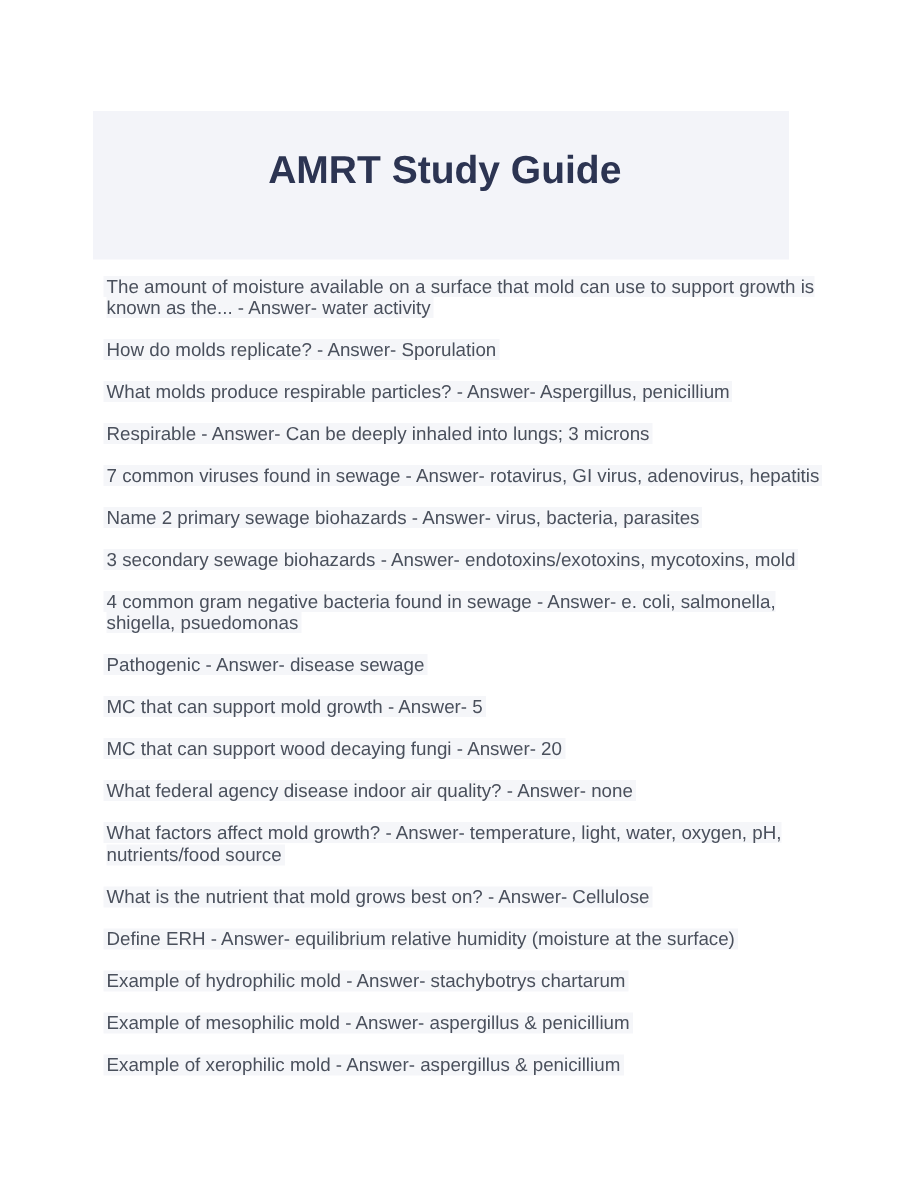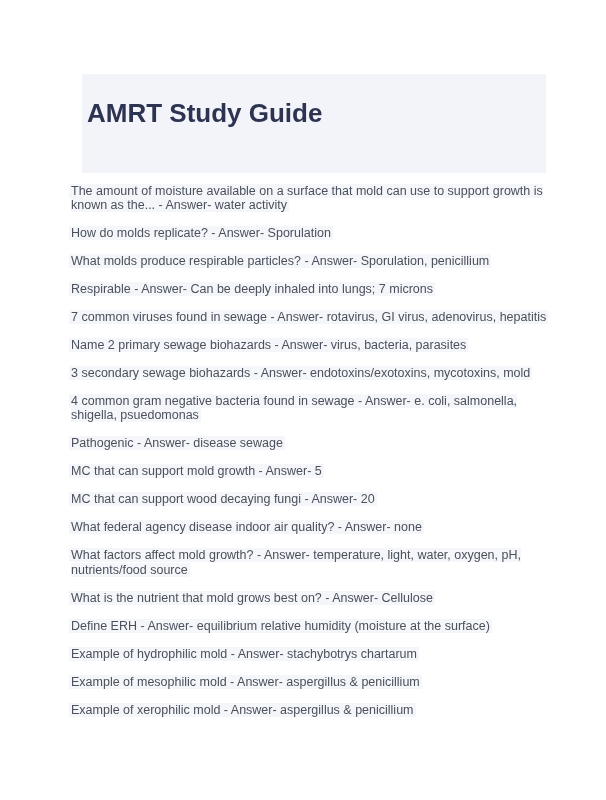--- a/index.html
+++ b/index.html
@@ -14,25 +14,26 @@
     overflow: hidden;
     font-family: "Liberation Sans", "DejaVu Sans", sans-serif;
   }
   .page {
     position: absolute;
     inset: 0;
     background: var(--page-bg, #ffffff);
   }
   .banner {
     position: absolute;
-    left: 82px;
+    left: 62px;
     top: 74px;
     width: 464px;
     height: 99px;
     background: var(--banner-bg, #f3f4f9);
+    text-align: center;
   }
   .banner h1 {
     margin: 0;
     padding: 24px 0 0 5px;
     font-size: 26px;
     line-height: 30px;
     font-weight: bold;
     letter-spacing: 0;
     color: var(--title-color, #2c3452);
     font-family: "Liberation Sans", "DejaVu Sans", sans-serif;
@@ -61,22 +62,22 @@
 <body>
 
 <div class="page">
   <div class="banner">
     <h1>AMRT Study Guide</h1>
   </div>
   <div class="content">
       <p class="qa"><span class="hl">The amount of moisture available on a surface that mold can use to support growth is
 known as the... - Answer- water activity</span></p>
       <p class="qa"><span class="hl">How do molds replicate? - Answer- Sporulation</span></p>
-      <p class="qa"><span class="hl">What molds produce respirable particles? - Answer- Sporulation, penicillium</span></p>
-      <p class="qa"><span class="hl">Respirable - Answer- Can be deeply inhaled into lungs; 7 microns</span></p>
+      <p class="qa"><span class="hl">What molds produce respirable particles? - Answer- Aspergillus, penicillium</span></p>
+      <p class="qa"><span class="hl">Respirable - Answer- Can be deeply inhaled into lungs; 3 microns</span></p>
       <p class="qa"><span class="hl">7 common viruses found in sewage - Answer- rotavirus, GI virus, adenovirus, hepatitis</span></p>
       <p class="qa"><span class="hl">Name 2 primary sewage biohazards - Answer- virus, bacteria, parasites</span></p>
       <p class="qa"><span class="hl">3 secondary sewage biohazards - Answer- endotoxins/exotoxins, mycotoxins, mold</span></p>
       <p class="qa"><span class="hl">4 common gram negative bacteria found in sewage - Answer- e. coli, salmonella,
 shigella, psuedomonas</span></p>
       <p class="qa"><span class="hl">Pathogenic - Answer- disease sewage</span></p>
       <p class="qa"><span class="hl">MC that can support mold growth - Answer- 5</span></p>
       <p class="qa"><span class="hl">MC that can support wood decaying fungi - Answer- 20</span></p>
       <p class="qa"><span class="hl">What federal agency disease indoor air quality? - Answer- none</span></p>
       <p class="qa"><span class="hl">What factors affect mold growth? - Answer- temperature, light, water, oxygen, pH,

